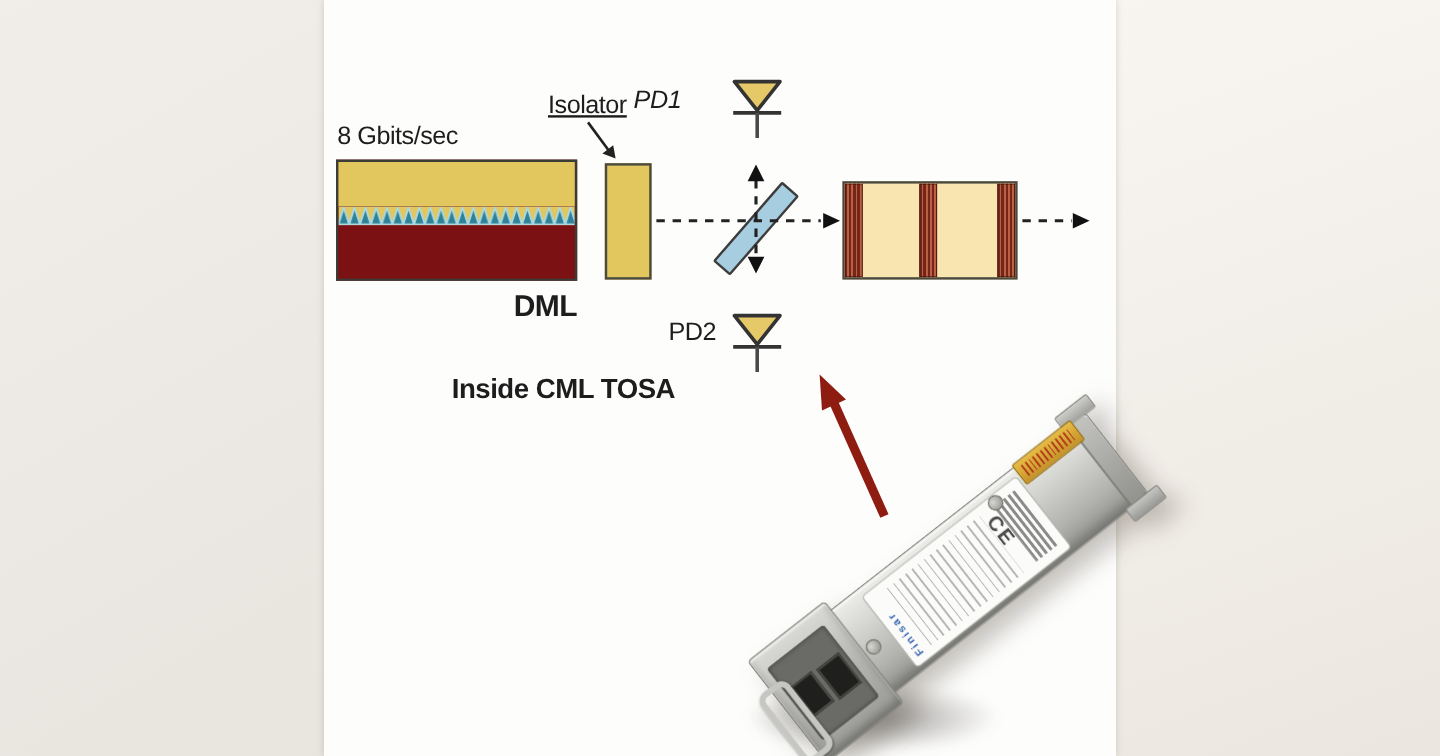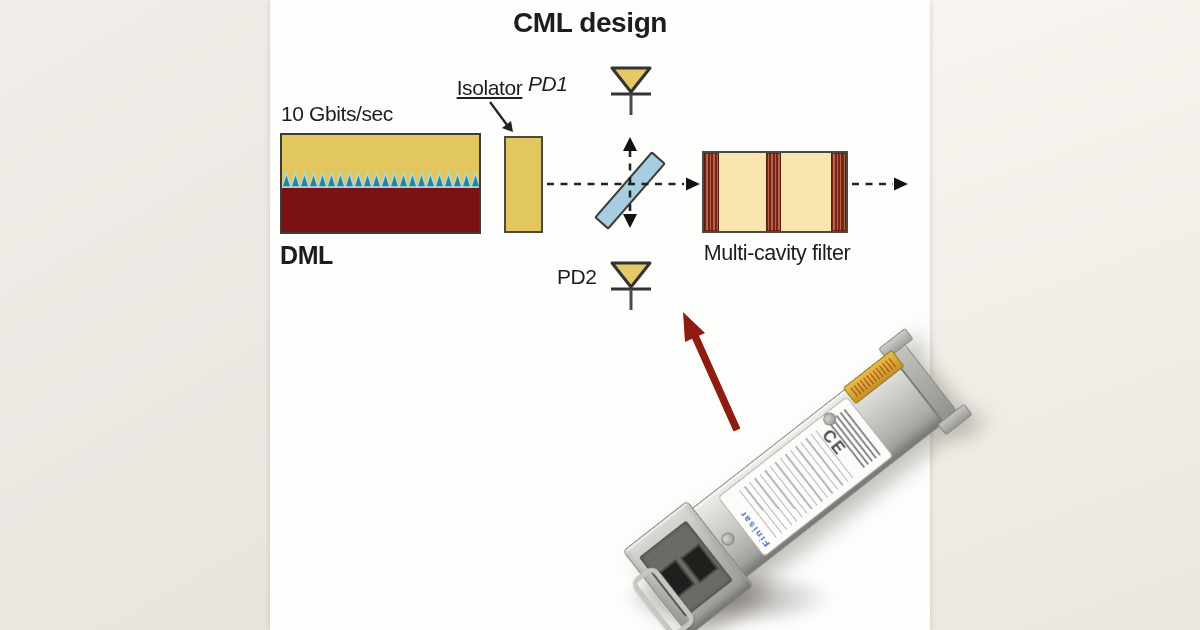--- a/index.html
+++ b/index.html
@@ -88,38 +88,37 @@
   .screw2{left:228px;top:8px;}
   .caption{line-height:29px;text-align:center;font-size:23px;color:#2c2c2c;}
 </style>
 </head>
 <body>
 
 <div class="stage">
   <div class="right-band"></div>
   <div class="panel"></div>
 
-  <div class="lbl t-title abs" style="left:450px;top:7px;width:280px;">CML design</div>
 
-  <div class="lbl t-plain" style="left:281px;top:102px;">10 Gbits/sec</div>
+  <div class="lbl t-plain" style="left:281px;top:102px;">8 Gbits/sec</div>
 
   <div class="dml-block">
     <div class="dml-yellow"></div>
     <svg class="dml-zigzag" width="197" height="16" viewBox="0 0 197 16" preserveAspectRatio="none">
       <defs>
         <pattern id="teeth" width="9" height="16" patternUnits="userSpaceOnUse">
           <rect width="9" height="16" fill="#e2c75e"></rect>
           <path d="M4.5,1 L9,15 L0,15 Z" stroke-width="1.6" stroke="#a8d8e4" fill="#2f8296"></path>
         </pattern>
       </defs>
       <rect x="0" y="0" width="197" height="16" fill="url(#teeth)"></rect>
     </svg>
     <div class="dml-maroon"></div>
   </div>
-  <div class="lbl t-bold" style="left:280px;top:241px;width:201px;text-align:left;font-size:25px;">DML</div>
+  <div class="lbl t-bold" style="left:280px;top:241px;width:201px;text-align:right;font-size:25px;">DML</div>
 
   <div class="lbl t-plain" style="left:432px;top:76px;width:115px;text-align:center;text-decoration:underline;">Isolator</div>
   <div class="isolator-rect"></div>
 
   <div class="lbl t-plain" style="left:528px;top:72px;font-style:italic;">PD1</div>
   <svg class="pd-svg" style="left:609px;top:65px;" width="44" height="52" viewBox="0 0 44 52">
     <polygon points="3,3 41,3 22,27" stroke="#333" stroke-width="3" stroke-linejoin="round" fill="#e5c868"></polygon>
     <line x1="2" y1="29" x2="42" y2="29" stroke="#333" stroke-width="3.2"></line>
     <line x1="22" y1="29" x2="22" y2="50" stroke="#4a4a4a" stroke-width="3"></line>
   </svg>
@@ -131,22 +130,22 @@
     <line x1="22" y1="29" x2="22" y2="50" stroke="#4a4a4a" stroke-width="3"></line>
   </svg>
 
   <div class="splitter"></div>
 
   <div class="filter-rect">
     <div class="filter-band fb-left"></div>
     <div class="filter-band fb-mid"></div>
     <div class="filter-band fb-right"></div>
   </div>
-  <div class="lbl" style="left:668px;top:241px;width:218px;text-align:center;font-size:21.5px;">Multi-cavity filter</div>
 
+  <div class="lbl t-bold" style="left:362px;top:311px;width:215px;text-align:center;font-size:23px;">Inside CML TOSA</div>
 
   <div class="abs caption" style="left:486px;top:514px;width:145px;">
   </div>
 
   <div class="mod-shadow"></div>
   <div class="mod-wrap">
     <div class="mod-body">
       <div class="mod-rear"></div>
     </div>
     <div class="mod-rail-t"></div>

